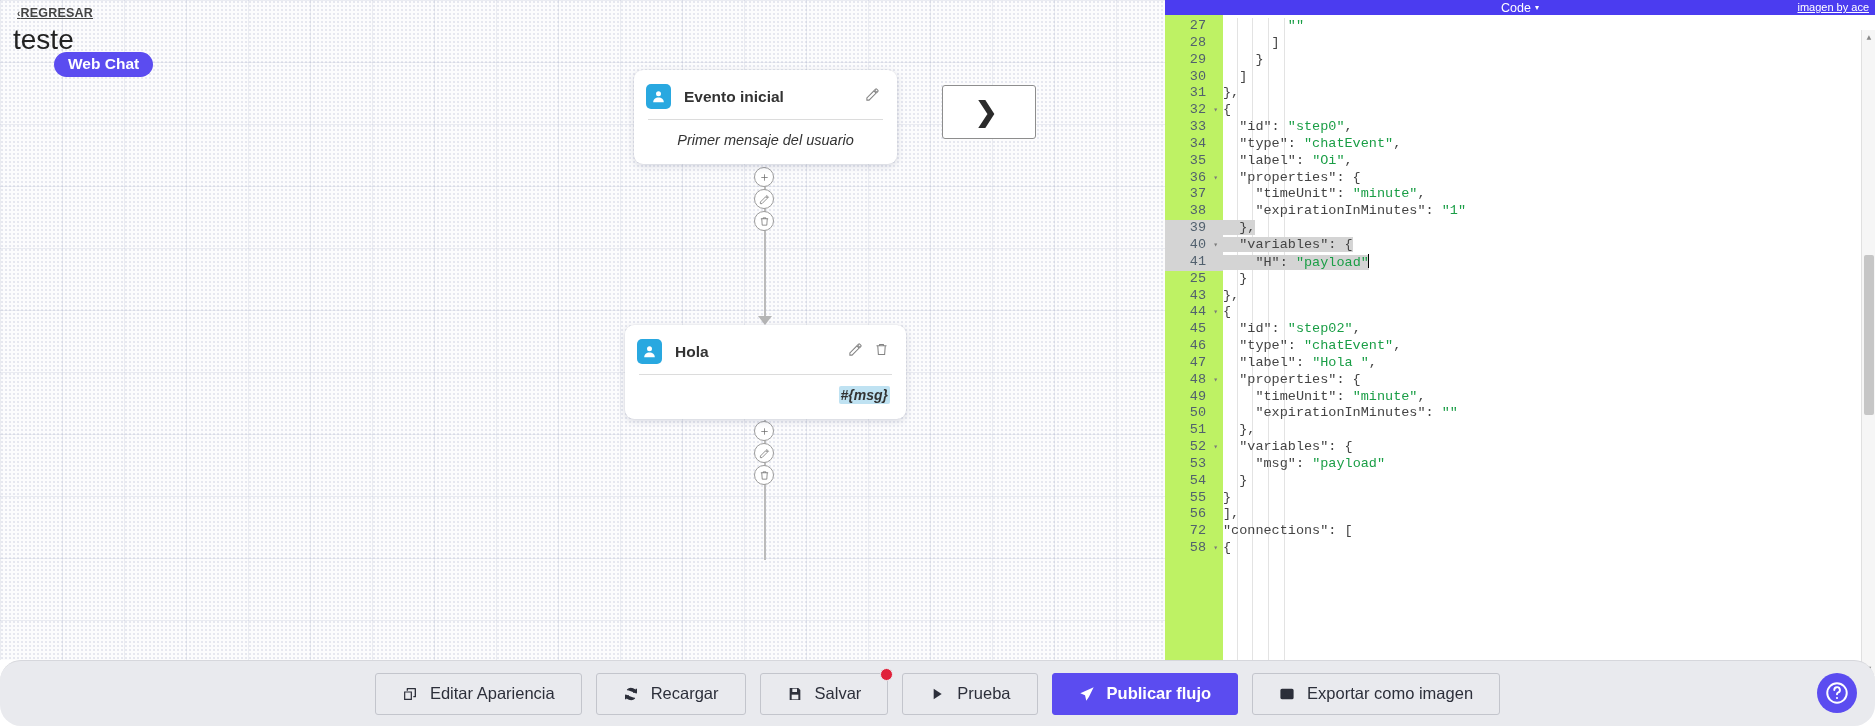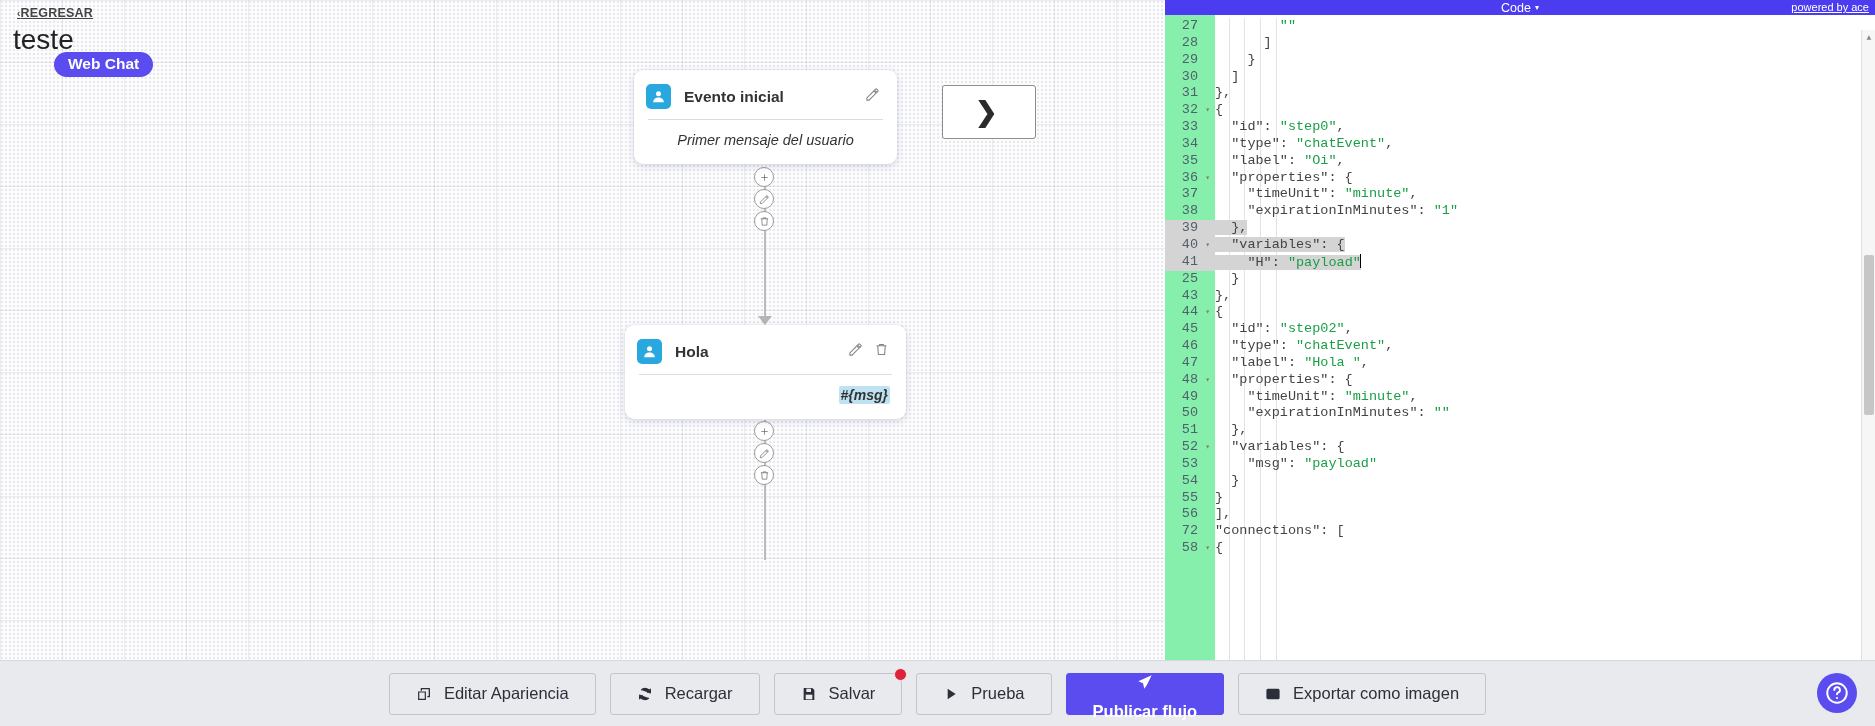--- a/index.html
+++ b/index.html
@@ -90,21 +90,21 @@
     display: flex; align-items: center; justify-content: center;
   }
   .code-topbar .ttl { color: #fff; font-size: 12.5px; }
   .code-topbar .caret { color: #fff; font-size: 8px; margin-left: 4px; }
   .powered {
     position: absolute; right: 6px; top: 1px;
     color: #fff; font-size: 11px; text-decoration: underline;
   }
   .editor { position: relative; height: 645px; display: flex; font-family: "Liberation Mono", monospace; }
   .gutter {
-    width: 50px; background: #86efac; color: #51606e; font-size: 13.5px;
+    width: 58px; background: #bef264; color: #51606e; font-size: 13.5px;
     padding-top: 3px; flex: 0 0 auto; position: relative;
   }
   .gline { height: 16.85px; line-height: 16.85px; text-align: right; padding-right: 17px; position: relative; }
   .gline.sel { background: #d4d4d4; }
   .gline .fold { position: absolute; right: 5px; top: 0; font-size: 8px; color: #7a7a7a; }
   .code-area { flex: 1; position: relative; padding-top: 3px; overflow: hidden; }
   .cline { height: 16.85px; line-height: 16.85px; font-size: 13.5px; white-space: pre; position: relative; }
   .cline .hl { background: #d4d4d4; }
   .ind-guides { position: absolute; left: 0; top: 3px; bottom: 0; width: 100%; pointer-events: none; }
   .ind-guides i { position: absolute; top: 0; bottom: 0; width: 1px; background: #e3e3e3; }
@@ -127,29 +127,29 @@
     position: absolute; left: 942px; top: 85px; width: 94px; height: 54px;
     background: #fff; border: 1px solid #8d8d8d; border-radius: 3px;
     display: flex; align-items: center; z-index: 9; cursor: pointer;
   }
   .collapse-toggle .ch { font-size: 27px; color: #2b2b2b; font-weight: 700; margin-left: 32px; line-height: 1; }
 
   
   .toolbar {
     position: absolute; left: 0; bottom: 0; width: 1875px; height: 66px;
     background: #e9eaee; border-top: 1px solid #d6d7dc;
-    display: flex; align-items: center; justify-content: center; gap: 14px; z-index: 10;
+    display: flex; align-items: center; justify-content: center; gap: 14px; z-index: 10; border-radius: 21px;
   }
   .tb-btn {
     position: relative; display: flex; align-items: center; gap: 12px;
     height: 42px; padding: 0 26px; border: 1px solid #c3c5cc; border-radius: 3px;
     background: #e9eaee; color: #2c2f3a; font-size: 16.5px; cursor: pointer;
   }
   .tb-btn svg { width: 16px; height: 16px; fill: #2c2f3a; }
-  .tb-btn.primary { background: #5b4cf0; border-color: #5b4cf0; color: #fff; font-weight: 700; flex-direction: column; }
+  .tb-btn.primary { background: #5b4cf0; border-color: #5b4cf0; color: #fff; font-weight: 700; }
   .tb-btn.primary svg { fill: #fff; }
   .dot-badge {
     position: absolute; right: -6px; top: -6px; width: 13px; height: 13px;
     border-radius: 50%; background: #e0213a; border: 1.5px solid #e9eaee;
   }
   .help-fab {
     position: absolute; right: 18px; bottom: 13px; width: 40px; height: 40px;
     border-radius: 50%; background: #5b4cf0; color: #fff;
     display: flex; align-items: center; justify-content: center; cursor: pointer; z-index: 11;
   }
@@ -254,21 +254,21 @@
         <svg viewBox="0 0 24 24">
           <path d="M4 6h16M9 6V4h6v2M6 6l1 14h10l1-14"></path>
         </svg>
       </span>
   </div>
 
   <div class="code-panel">
     <div class="code-topbar">
       <span class="ttl">Code</span>
       <span class="caret">▾</span>
-      <a class="powered" href="#">powered by ace</a>
+      <a class="powered" href="#">imagen by ace</a>
     </div>
     <div class="editor">
       <div class="gutter" id="gutter">
           <div class="gline">27</div>
           <div class="gline">28</div>
           <div class="gline">29</div>
           <div class="gline">30</div>
           <div class="gline">31</div>
           <div class="gline">32<span class="fold">▾</span></div>
           <div class="gline">33</div>

